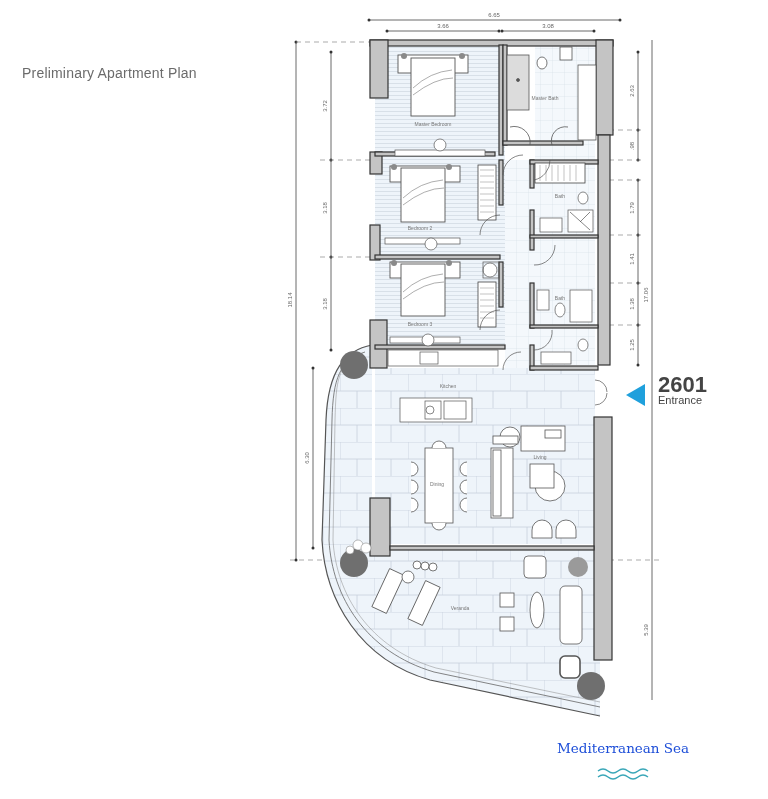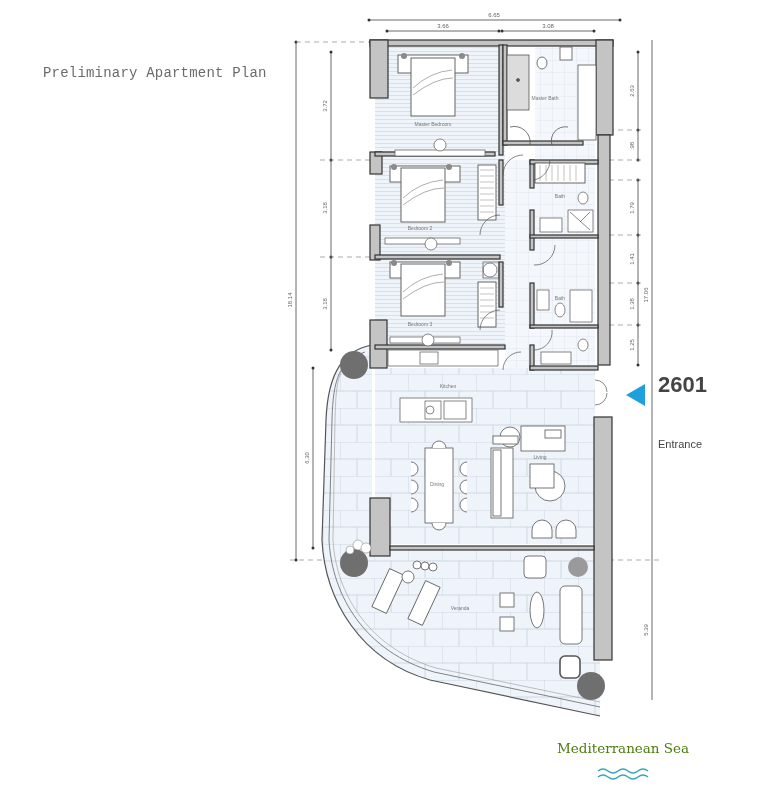--- a/index.html
+++ b/index.html
@@ -1,21 +1,21 @@
 <!DOCTYPE html>
 <html><head>
 <meta charset="utf-8">
 <style>
   html, body { margin: 0; padding: 0; background: #ffffff; }
   body { width: 768px; height: 799px; position: relative; overflow: hidden; font-family: "DejaVu Serif", serif; }
-  .title { position: absolute; left: 22px; top: 65px; font-family: Liberation Mono, monospace; font-size: 14px; color: #6b6b6b; letter-spacing: 0.2px; margin-left: 21px; }
-  .sea-label { position: absolute; left: 557px; top: 740px; font-family: "DejaVu Serif", serif; font-size: 13.5px; color: #4d7c0f; }
+  .title { position: absolute; left: 22px; top: 65px; font-family: Liberation Sans, sans-serif; font-size: 14px; color: #6b6b6b; letter-spacing: 0.2px; }
+  .sea-label { position: absolute; left: 557px; top: 740px; font-family: "DejaVu Serif", serif; font-size: 13.5px; color: #1d4ed8; }
   .entrance { position: absolute; left: 658px; top: 376px; font-family: "Liberation Sans", sans-serif; color: #444; }
   .entrance .num { font-size: 22px; font-weight: bold; line-height: 18px; }
-  .entrance .lbl { font-size: 11px; line-height: 12px; margin-top: 44px; }
+  .entrance .lbl { font-size: 11px; line-height: 12px; }
   svg { position: absolute; left: 0; top: 0; }
   .dim { font-family: "Liberation Sans", sans-serif; font-size: 6px; fill: #666; }
   .room { font-family: "Liberation Sans", sans-serif; font-size: 5px; fill: #777; }
 </style>
 </head>
 <body>
 
 <div class="title">Preliminary Apartment Plan</div>
 
 <svg width="768" height="799" viewBox="0 0 768 799">

